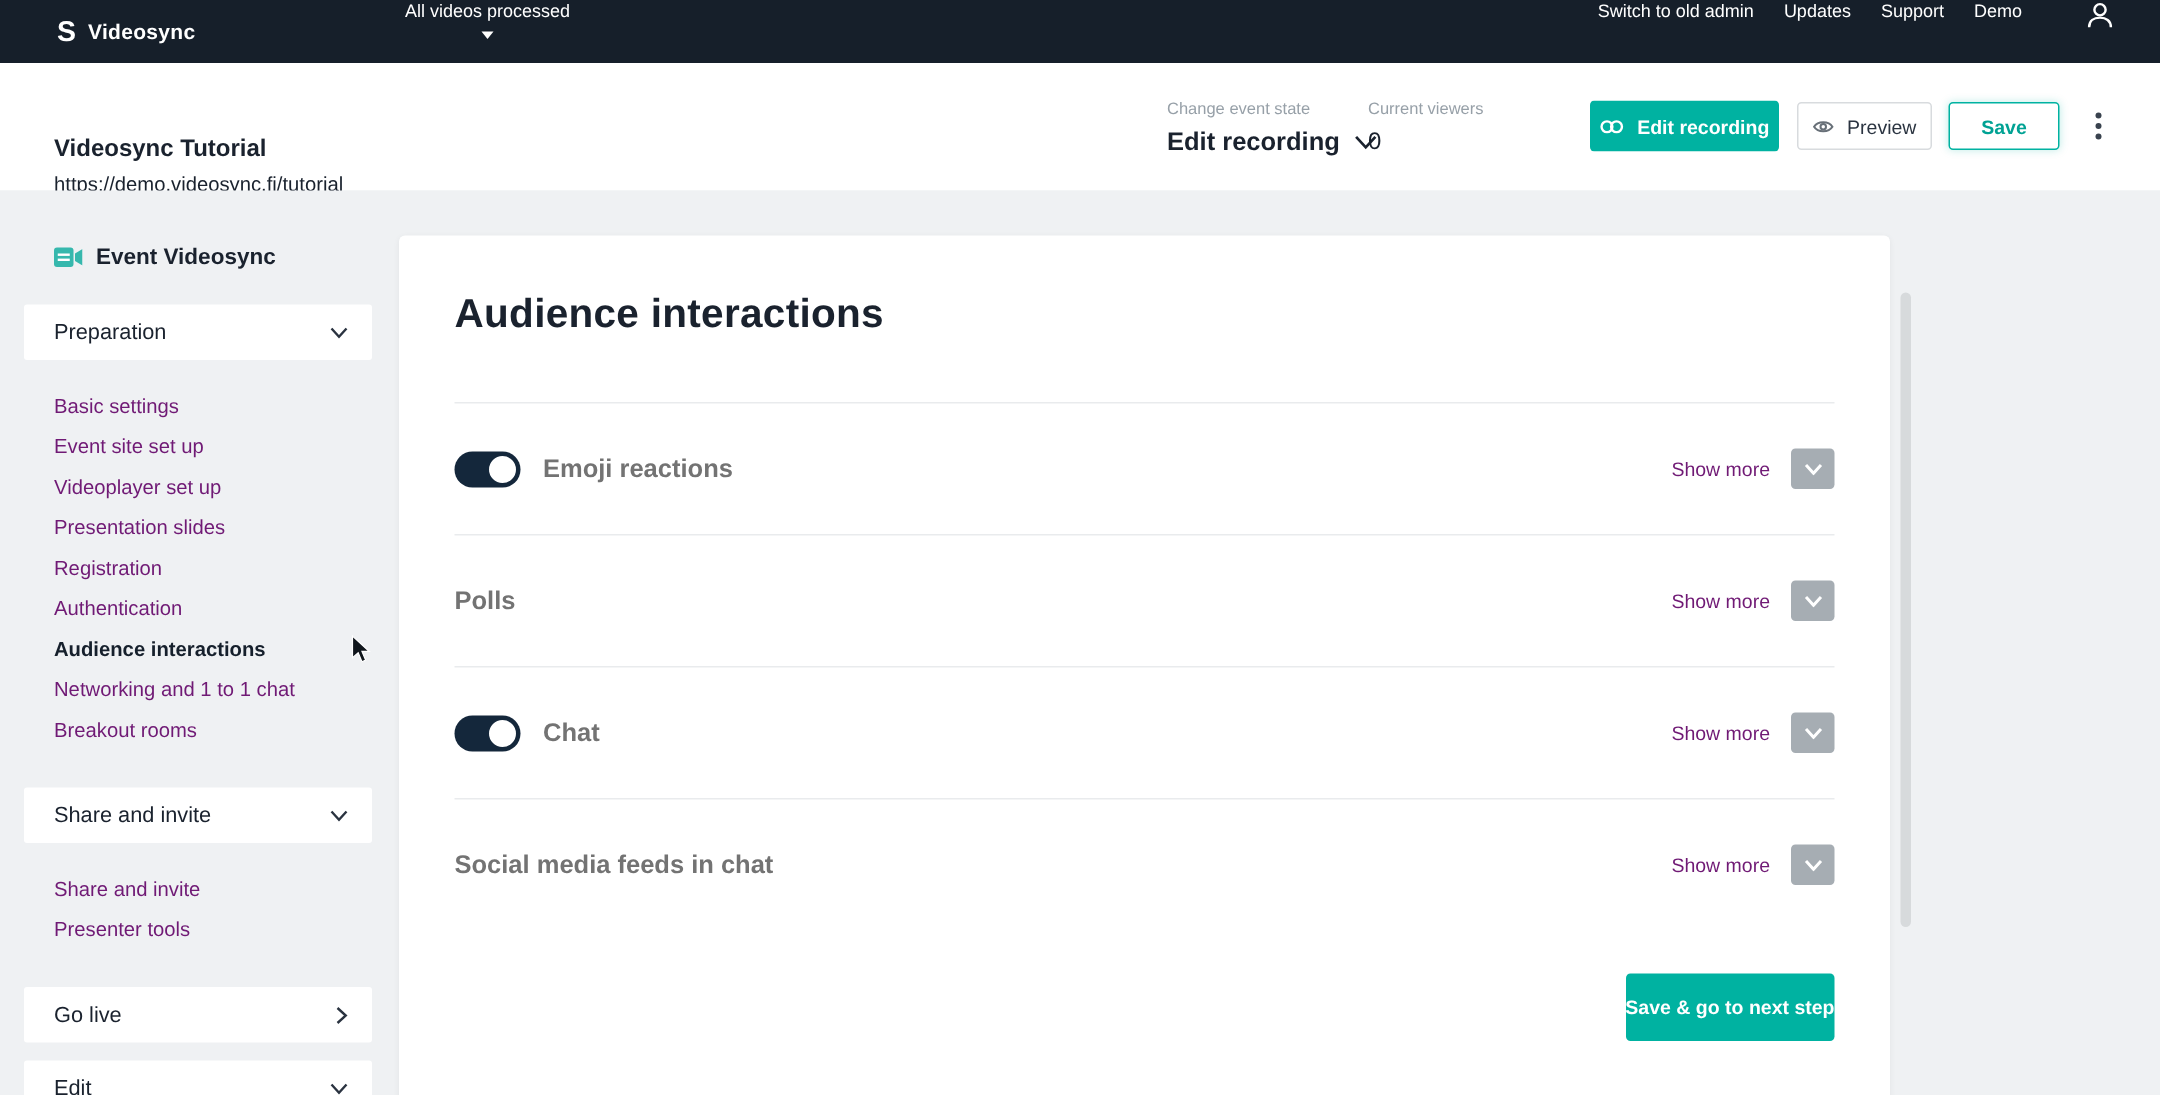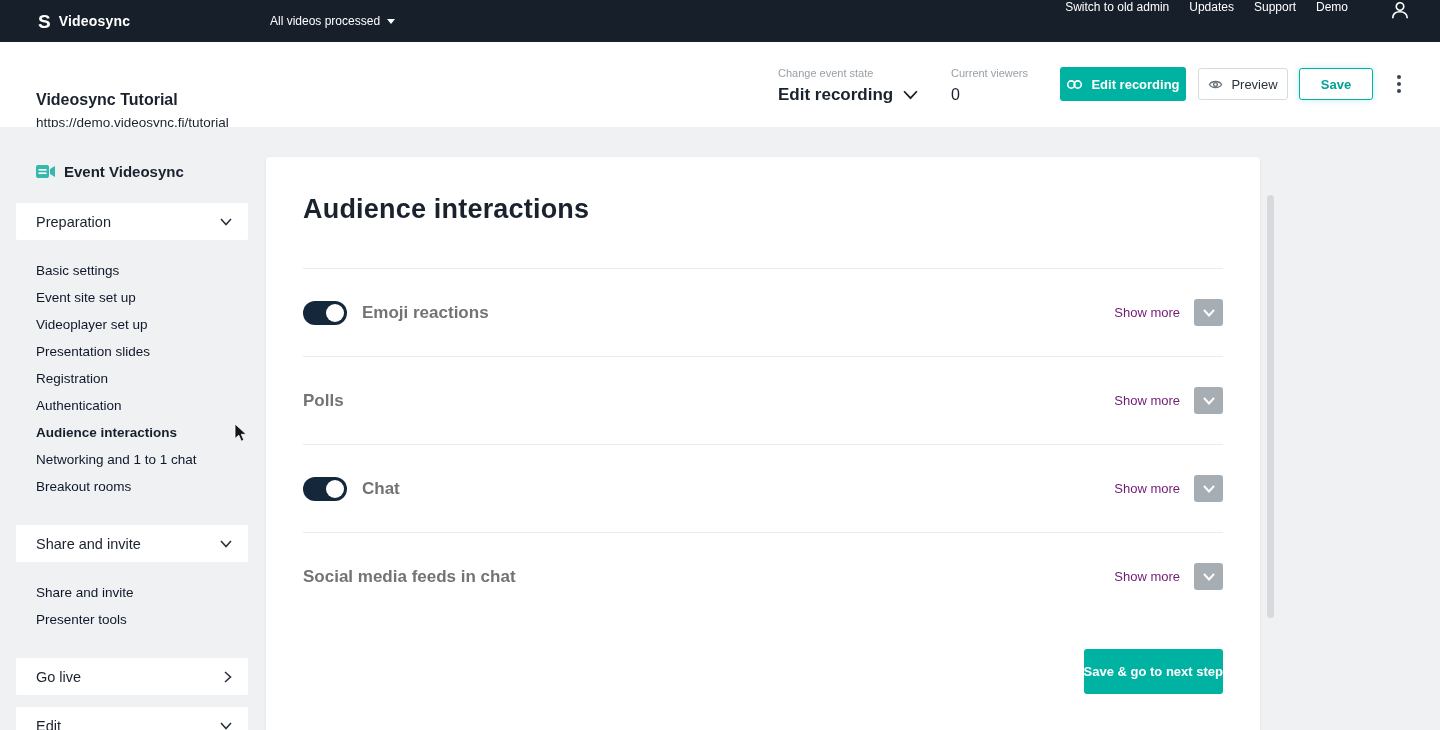--- a/index.html
+++ b/index.html
@@ -3,52 +3,52 @@
 <meta charset="utf-8">
 <style>
   * { margin:0; padding:0; box-sizing:border-box; }
   html,body { width:1440px; height:730px; overflow:hidden; font-family:"Liberation Sans", sans-serif; background:#eff1f3; color:#1a222e; }
 
   
   .topbar { position:absolute; top:0; left:0; width:1440px; height:42px; background:#161f2a; color:#fff; }
   .brand { position:absolute; left:38px; top:0; height:42px; display:flex; align-items:center; gap:8px; }
   .brand-s { font-size:19px; font-weight:800; line-height:1; }
   .brand-name { font-size:14px; font-weight:700; letter-spacing:.2px; }
-  .videos-status { position:absolute; left:270px; top:0; height:42px; display:flex; align-items:center; gap:7px; font-size:12px; cursor:pointer; }
+  .videos-status { position:absolute; left:270px; top:0; height:42px; display:flex; align-items:center; gap:7px; font-size:12px; cursor:pointer;flex-direction:column; }
   .caret-down { width:0; height:0; border-left:4px solid transparent; border-right:4px solid transparent; border-top:5px solid #fff; }
   .topnav { position:absolute; right:30px; top:0; height:42px; display:flex; align-items:flex-start; gap:20px; font-size:12px; }
   .topnav .nav-item { cursor:pointer; }
   .user-icon { margin-left:22px; display:flex; align-items:center; }
 
   
   .header { position:absolute; top:42px; left:0; width:1440px; height:85px; background:#fff; }
   .title-block { position:absolute; left:36px; top:22px; }
   .event-title { font-size:16px; font-weight:700; line-height:20px;margin-top:26px; }
   .event-url { font-size:13.5px; line-height:20px; margin-top:3px; color:#1a222e; }
   .small-label { font-size:11px; color:#97a0a8; line-height:14px; }
   .event-state { position:absolute; left:778px; top:24px; }
   .event-state-value { margin-top:4px; display:flex; align-items:center; gap:10px; font-size:17px; font-weight:600; line-height:22px; cursor:pointer; }
-  .viewers { position:absolute; left:951px; top:24px; }
+  .viewers { position:absolute; left:912px; top:24px; }
   .viewers-count { margin-top:4px; font-size:16px; line-height:22px; }
   .btn { display:flex; align-items:center; justify-content:center; gap:8px; border-radius:3px; font-size:13px; cursor:pointer; border:1px solid transparent; }
   .btn-teal { position:absolute; left:1060px; top:25px; width:126px; height:34px; background:#00b2a1; color:#fff; font-weight:600; }
   .btn-preview { position:absolute; left:1198px; top:26px; width:90px; height:32px; background:#fff; border:1px solid #d8dbde; color:#2a3340; }
   .btn-save { position:absolute; left:1299px; top:26px; width:74px; height:32px; background:#fff; border:1px solid #00b2a1; color:#00a294; font-weight:600; box-shadow:0 0 6px rgba(0,178,161,.25); }
   .kebab { position:absolute; left:1390px; top:30px; width:18px; height:24px; display:flex; flex-direction:column; align-items:center; justify-content:center; gap:3px; cursor:pointer; }
   .kebab i { width:4px; height:4px; border-radius:50%; background:#39424e; }
 
   
   .content { position:absolute; top:127px; left:0; width:1440px; height:603px; background:#eff1f3; overflow:hidden; }
 
   
   .sidebar { position:absolute; left:16px; top:0; width:232px; padding-top:33px; }
   .sb-title { padding-left:20px; display:flex; align-items:center; gap:9px; font-size:15px; font-weight:700; height:22px; margin-bottom:21px; }
   .sb-box { height:37px; background:#fff; border-radius:2px; display:flex; align-items:center; justify-content:space-between; padding:0 16px 0 20px; font-size:14.5px; cursor:pointer; }
   .sb-list { padding:17px 0 0 20px; }
-  .sb-item { height:27px; line-height:27px; font-size:13.5px; color:#0f172a; cursor:pointer; white-space:nowrap; }
+  .sb-item { height:27px; line-height:27px; font-size:13.5px; color:#701a75; cursor:pointer; white-space:nowrap; }
   .sb-item.active { font-weight:700; color:#16202c; }
   .mt25 { margin-top:25px; } .mt12 { margin-top:12px; }
   .chev { color:#2a3340; display:flex; }
 
   
   .card { position:absolute; left:266px; top:30px; width:994px; height:760px; background:#fff; border-radius:4px; box-shadow:0 1px 4px rgba(20,30,40,.06); padding:0 37px; }
   .card h1 { margin-top:36px; font-size:27px; line-height:33px; font-weight:700; letter-spacing:.2px; }
   .rows { margin-top:42px; }
   .row { height:88px; border-top:1px solid #e9ebed; display:flex; align-items:center; justify-content:space-between; }
   .row-left { display:flex; align-items:center; }

